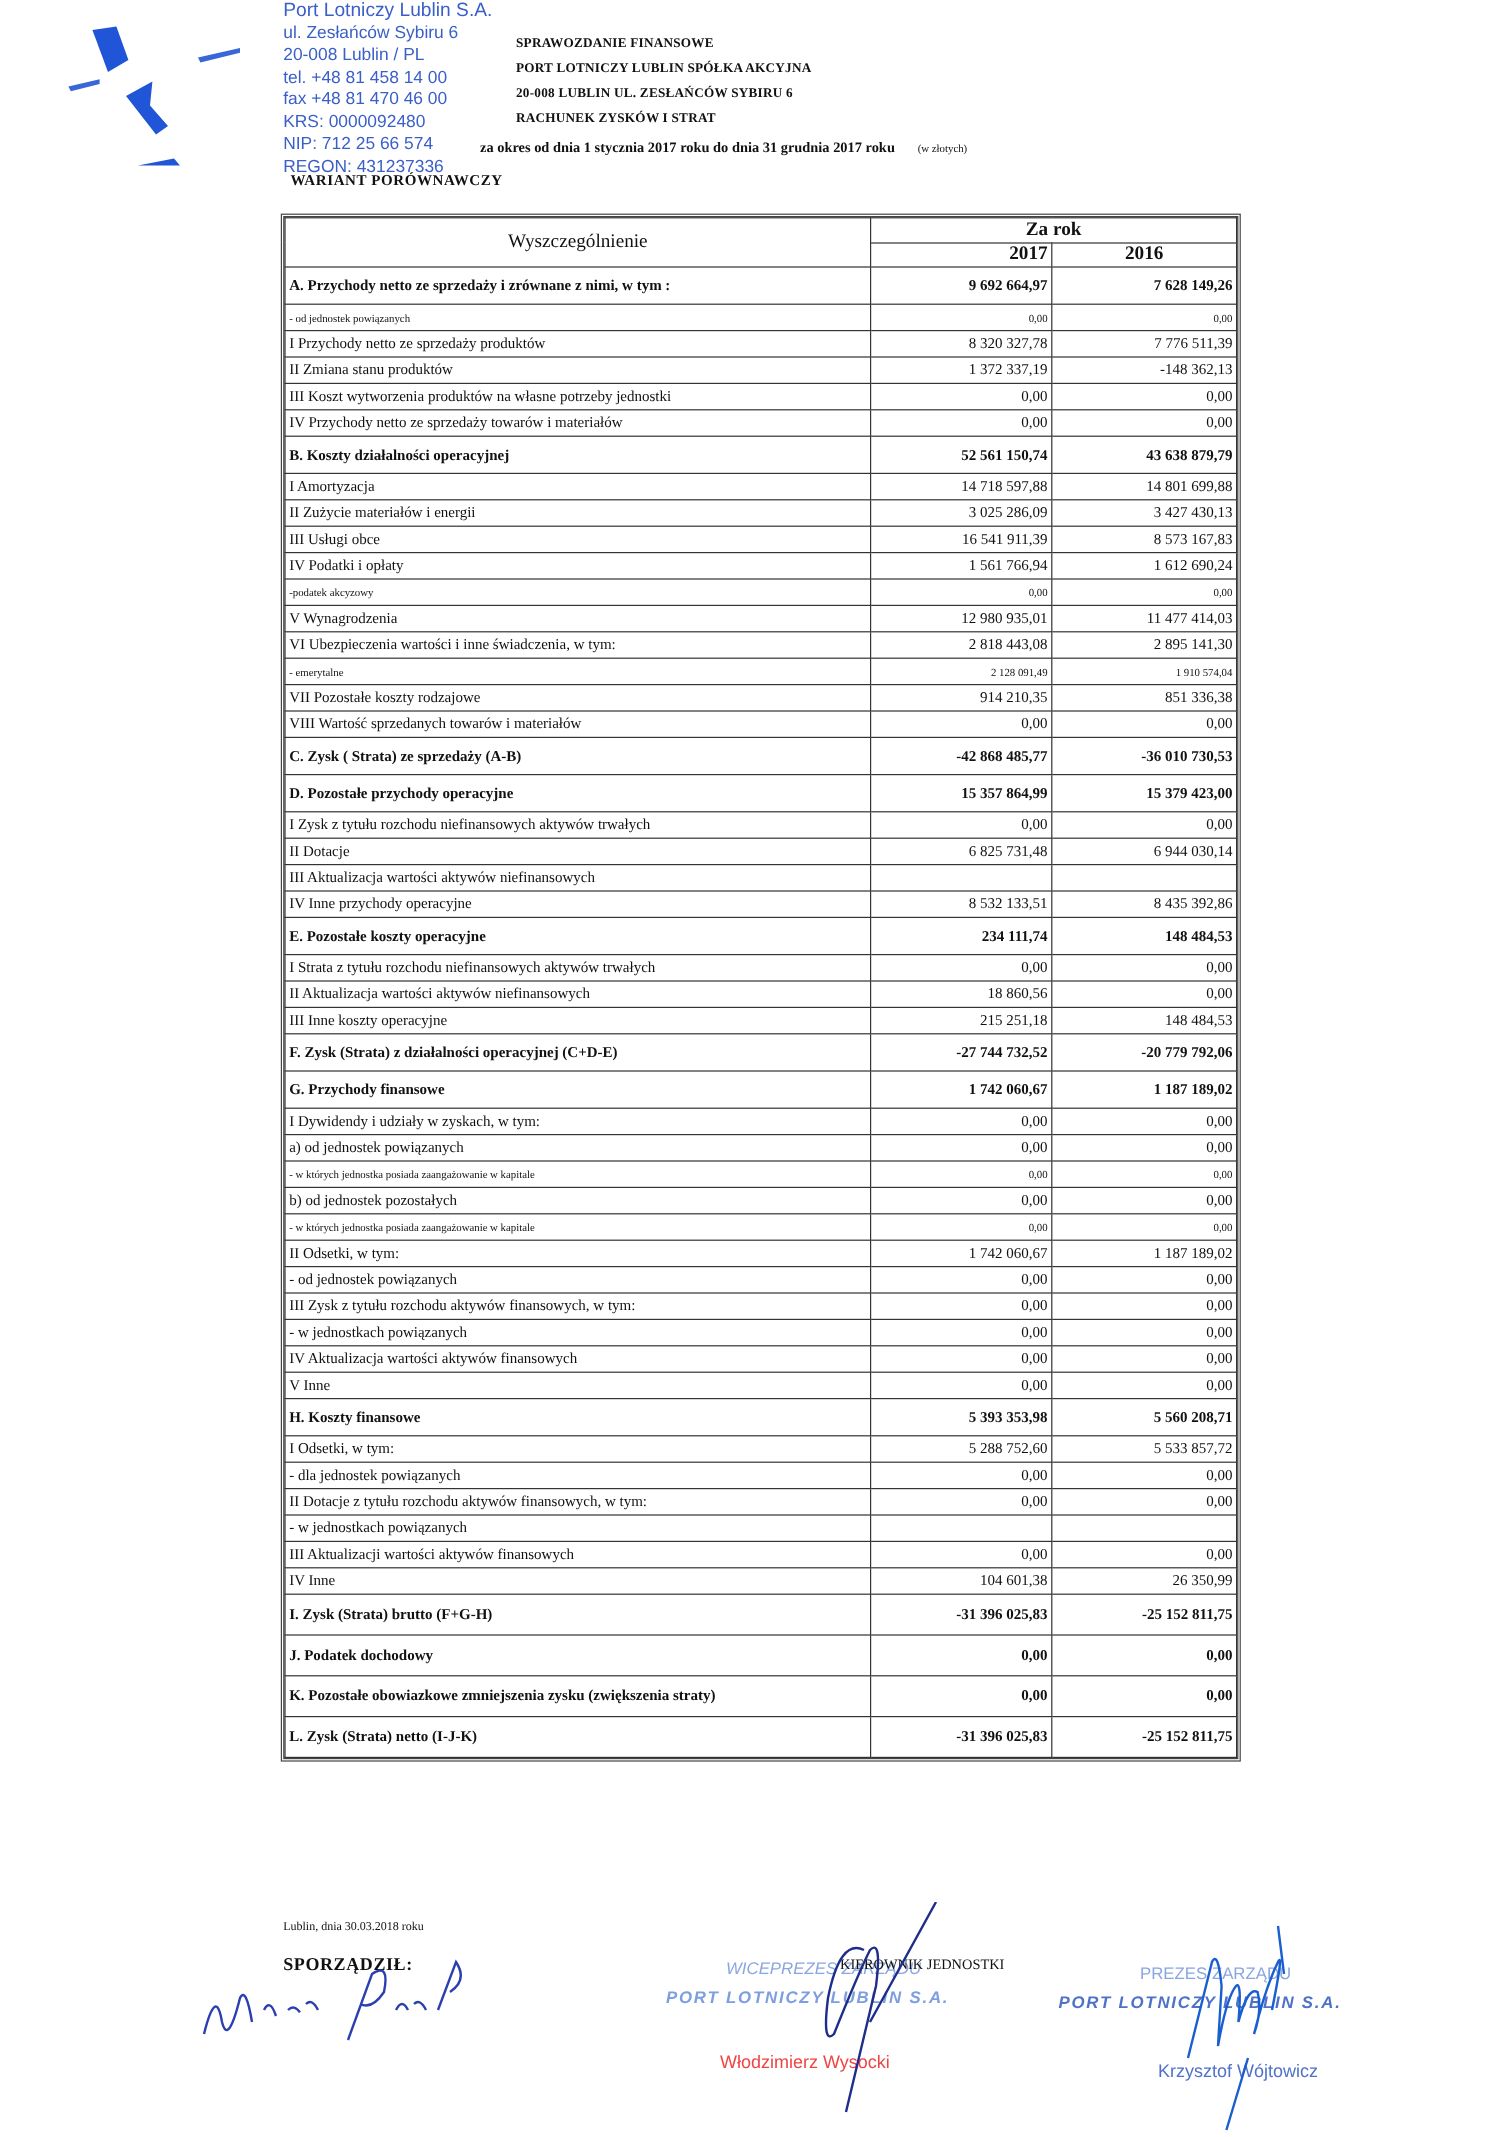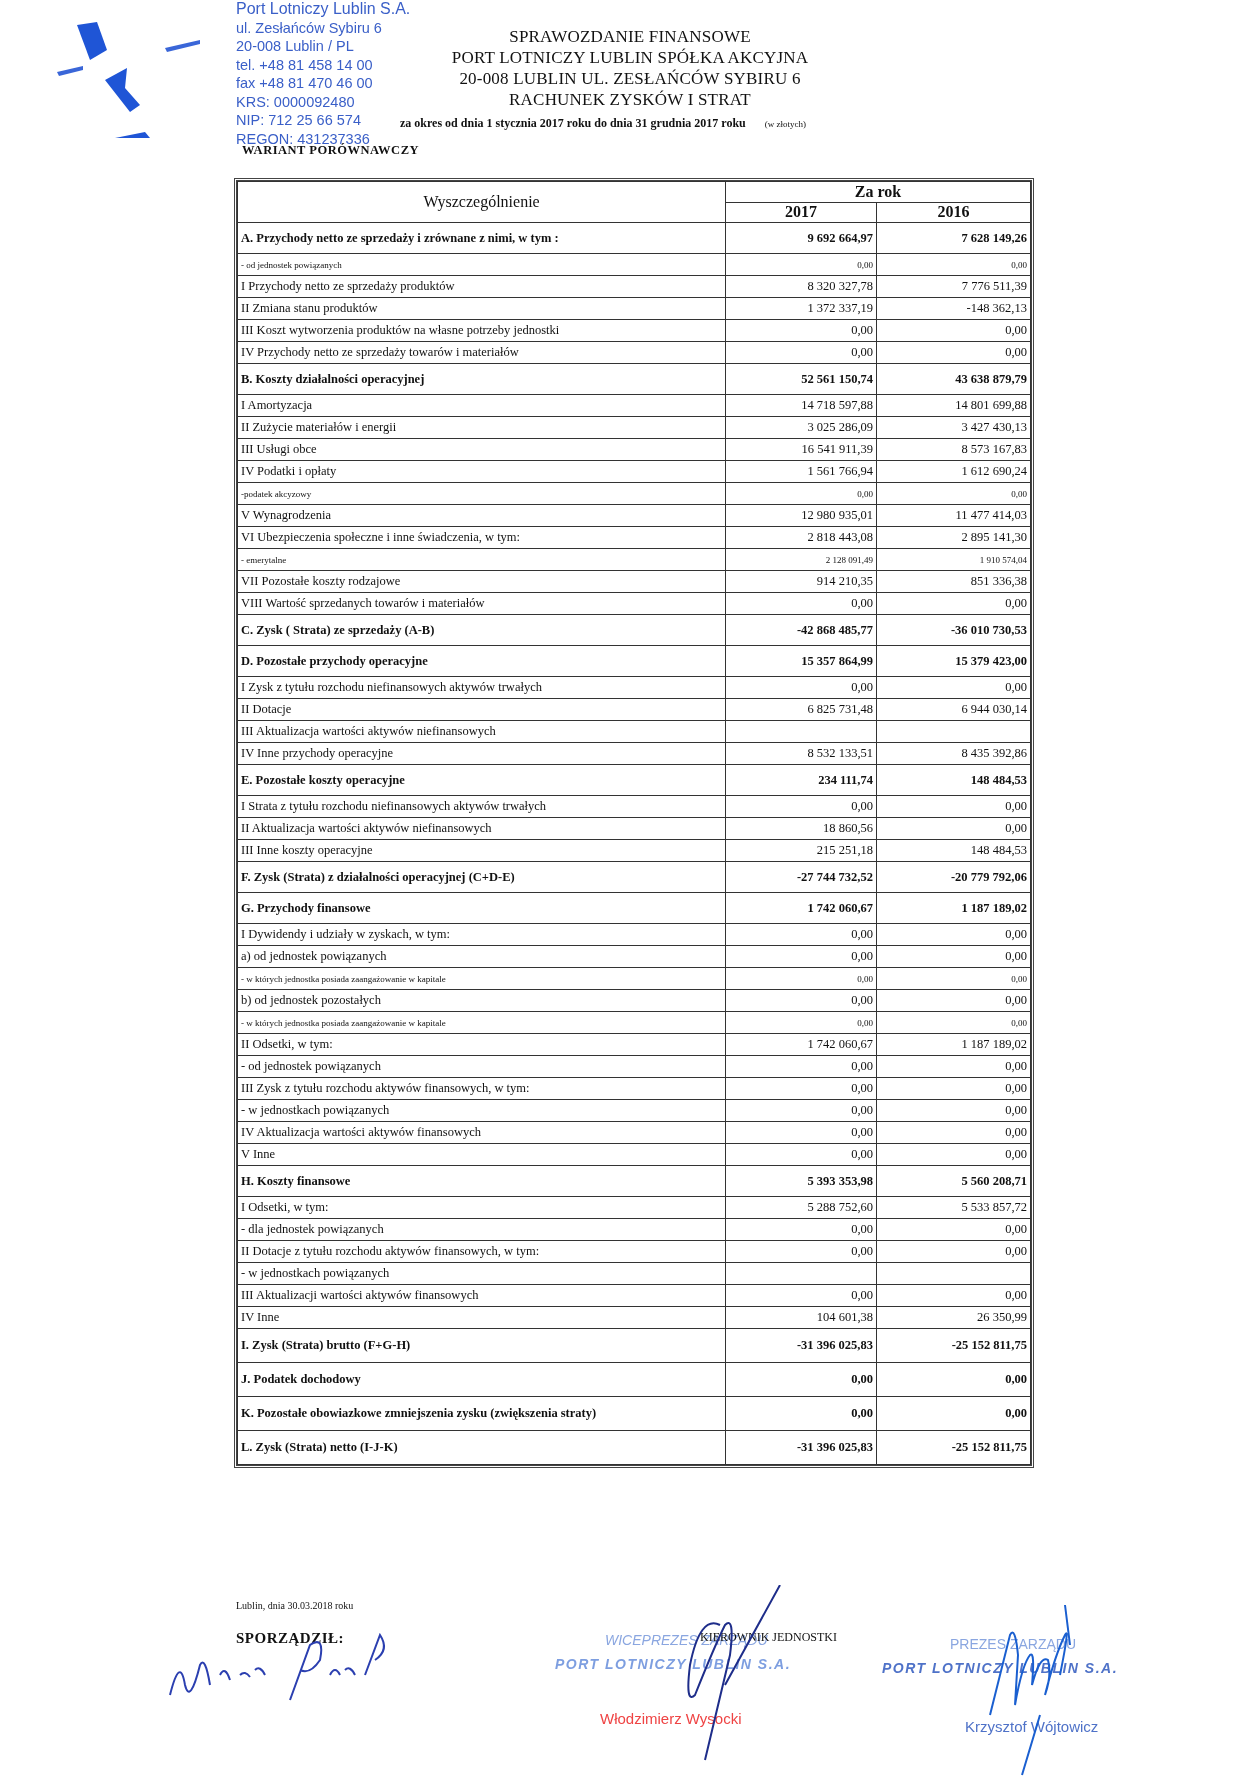--- a/index.html
+++ b/index.html
@@ -1,20 +1,20 @@
 <!DOCTYPE html>
 <html><head>
 <meta charset="utf-8">
 <style>
   html, body { margin:0; padding:0; background:#ffffff; }
   body { width:1260px; height:1781px; position:relative; overflow:hidden; font-family:"Liberation Serif", serif; color:#111; }
   .logo { position:absolute; left:55px; top:20px; width:170px; height:120px; }
   .company-block { position:absolute; left:236px; top:0px; font-family:"Liberation Sans", sans-serif; color:#3a5fc8; font-size:14.5px; line-height:18.5px; }
   .company-block .name { font-size:16px; }
-  .header-titles { position:absolute; left:430px; top:26px; width:400px; text-align:center; font-weight:normal; font-size:17px; line-height:21px; letter-spacing:0.2px; }
+  .header-titles { position:absolute; left:430px; top:26px; width:400px; font-weight:bold; font-size:11px; line-height:21px; letter-spacing:0.2px; }
   .period { position:absolute; left:400px; top:116px; font-weight:bold; font-size:12px; white-space:nowrap; }
   .period .unit { font-weight:normal; font-size:9px;padding-left:16px; }
   .variant { position:absolute; left:242px; top:143px; font-weight:bold; font-size:12.5px; letter-spacing:0.5px; }
   .stmt { position:absolute; left:234px; top:178px; width:794px; border:3px double #444; }
   .stmt table { border-collapse:collapse; width:100%; table-layout:fixed; }
   .stmt td, .stmt th { border:1px solid #333; padding:0 3px; font-size:12.5px; overflow:hidden; white-space:nowrap; }
   .stmt th { font-weight:normal; font-size:16px; }
   col.c1 { width:485px; } col.c2 { width:150px; } col.c3 { width:153px; }
   .num { text-align:right; }
   tr.bold td { font-weight:bold; }
@@ -70,21 +70,21 @@
         <col class="c1">
         <col class="c2">
         <col class="c3">
       </colgroup>
     <thead>
       <tr>
         <th rowspan="2" style="height:40px;margin-top:37px;">Wyszczególnienie</th>
         <th colspan="2" style="height:18px; font-weight:bold;">Za rok</th>
       </tr>
       <tr>
-        <th style="height:18px; font-weight:bold;">2017</th>
+        <th style="height:18px; font-weight:bold;text-align:right;">2017</th>
         <th style="height:18px; font-weight:bold;">2016</th>
       </tr>
     </thead>
     <tbody id="stmt-body">
         <tr class="bold h3">
           <td>A. Przychody netto ze sprzedaży i zrównane z nimi, w tym :</td>
           <td class="num">9 692 664,97</td>
           <td class="num">7 628 149,26</td>
         </tr>
         <tr class="small h2">
@@ -141,21 +141,21 @@
           <td>-podatek akcyzowy</td>
           <td class="num">0,00</td>
           <td class="num">0,00</td>
         </tr>
         <tr class="h2">
           <td>V Wynagrodzenia</td>
           <td class="num">12 980 935,01</td>
           <td class="num">11 477 414,03</td>
         </tr>
         <tr class="h2">
-          <td>VI Ubezpieczenia społeczne i inne świadczenia, w tym:</td>
+          <td>VI Ubezpieczenia wartości i inne świadczenia, w tym:</td>
           <td class="num">2 818 443,08</td>
           <td class="num">2 895 141,30</td>
         </tr>
         <tr class="small h2">
           <td> - emerytalne</td>
           <td class="num">2 128 091,49</td>
           <td class="num">1 910 574,04</td>
         </tr>
         <tr class="h2">
           <td>VII Pozostałe koszty rodzajowe</td>

